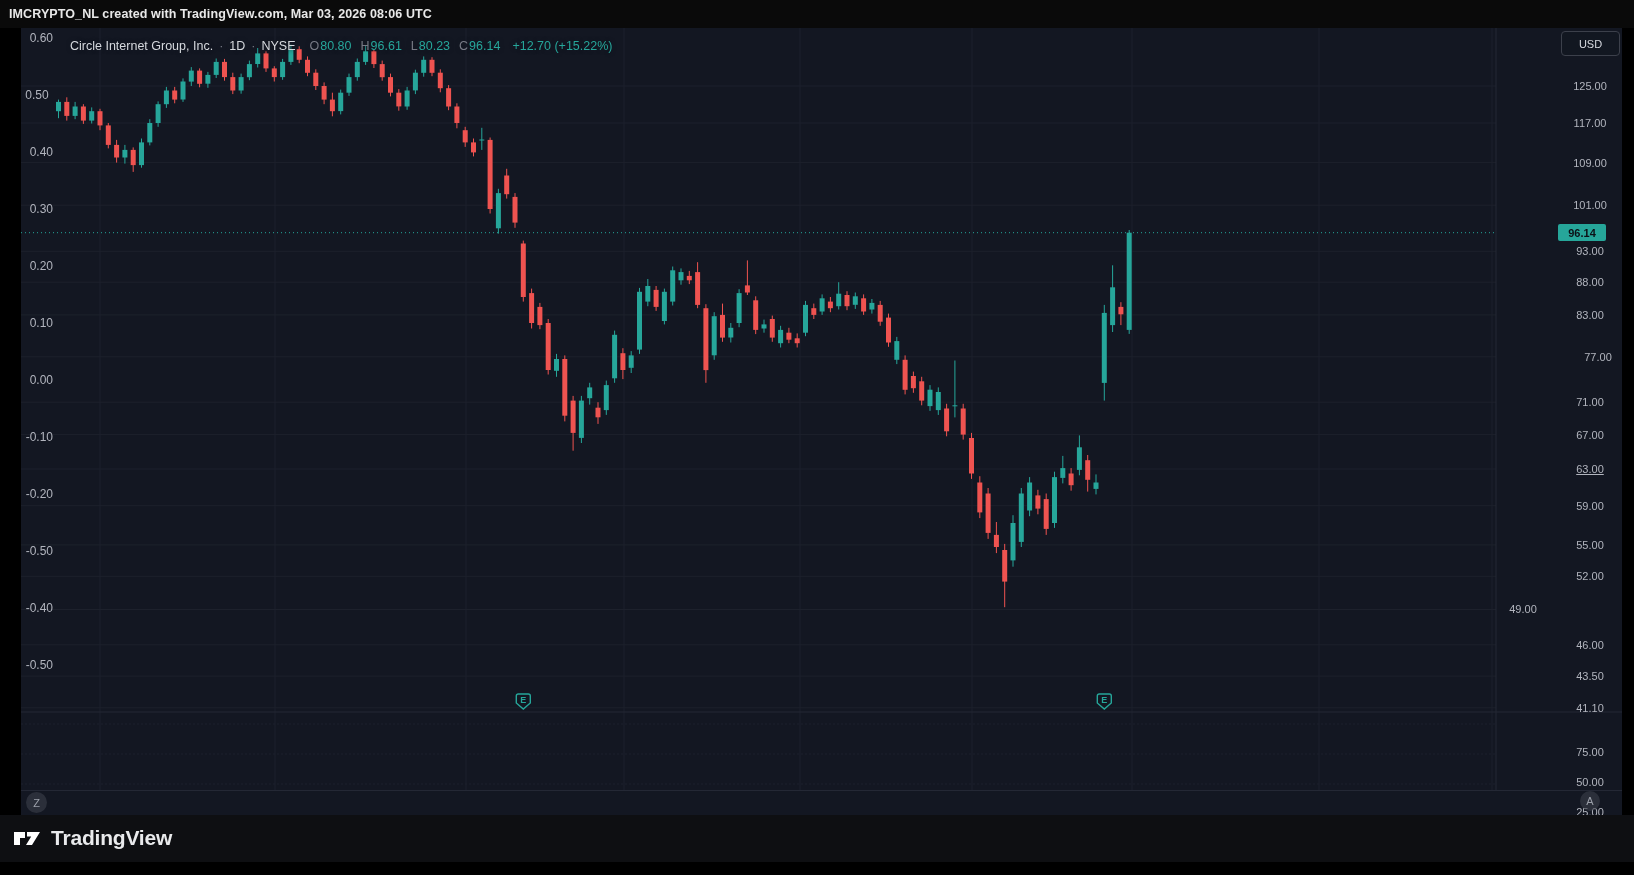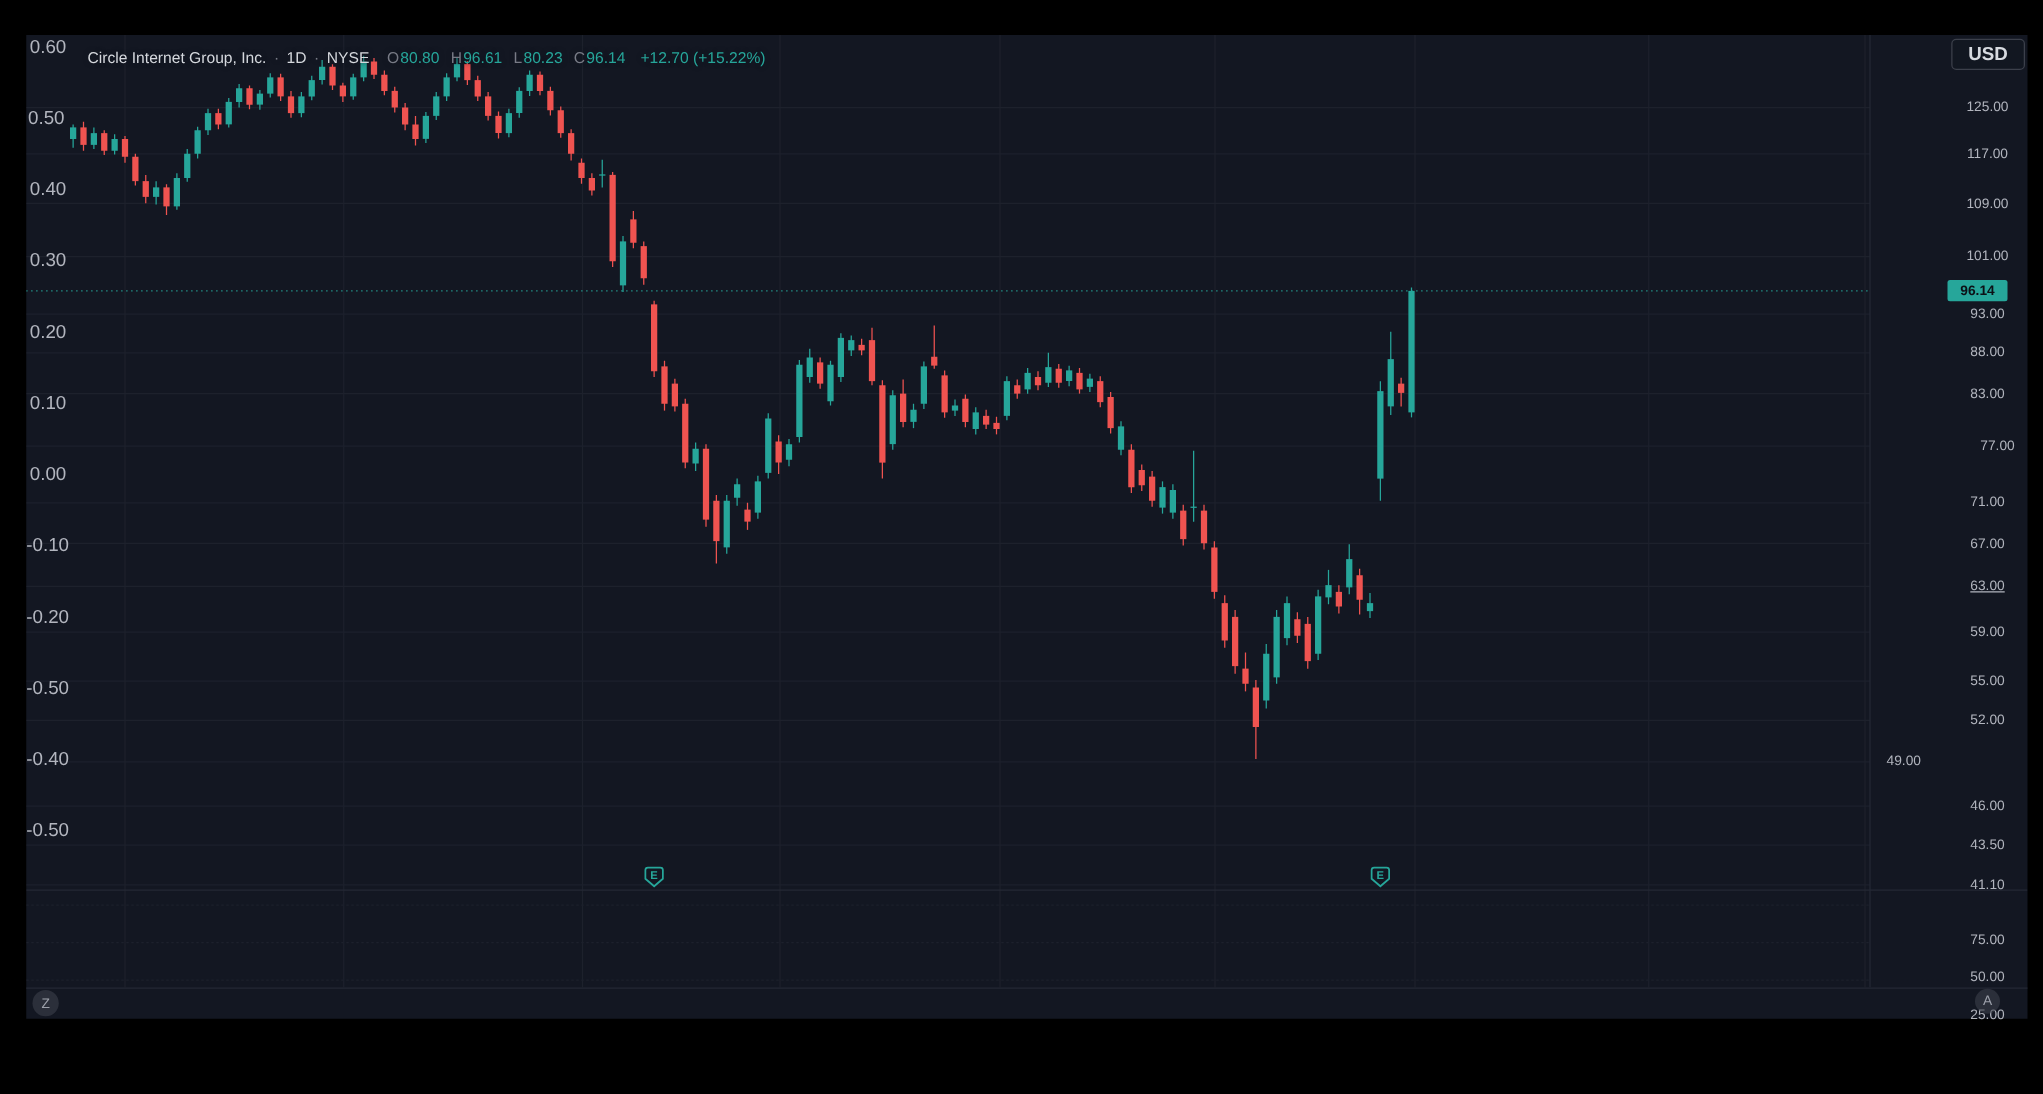--- a/index.html
+++ b/index.html
@@ -15,40 +15,43 @@
   #hdr{position:absolute;left:49px;top:8px;height:20px;display:flex;align-items:center;gap:6px;
        font-size:12.5px;color:#d5d8dd;white-space:nowrap;z-index:5;text-shadow:0 0 4px rgba(19,23,34,.9);}
   #hdr .sep{color:#787b86;}
   #hdr .ohlc{display:flex;gap:9px;margin-left:8px;}
   #hdr .pair{display:flex;gap:1px;}
   #hdr .k{color:#787b86;}
   #hdr .v{color:#26a69a;}
   #hdr .chg{color:#26a69a;margin-left:6px;}
   
   .axlabel{position:absolute;font-size:11px;color:#b2b5be;line-height:14px;}
-  .laxlabel{position:absolute;font-size:15px;color:#b2b5be;line-height:14px;width:32px;text-align:right;}
+  .laxlabel{position:absolute;font-size:12px;color:#b2b5be;line-height:14px;width:32px;text-align:right;}
   #usdbtn{position:absolute;left:1540px;top:3px;width:57px;height:23px;border:1px solid #3c404b;border-radius:4px;
-    color:#d7dae0;font-size:15px;font-weight:700;display:flex;align-items:center;justify-content:center;background:rgba(19,23,34,.6);z-index:6;}
+    color:#d7dae0;font-size:11px;font-weight:400;display:flex;align-items:center;justify-content:center;background:rgba(19,23,34,.6);z-index:6;}
   #pricetag{position:absolute;left:1537px;width:48px;height:17px;background:#26a69a;border-radius:2px;
     color:#0c1016;font-size:11px;font-weight:700;display:flex;align-items:center;justify-content:center;z-index:4;}
   #timeaxis{position:absolute;left:0;top:762px;width:1601px;height:25px;border-top:1px solid #242835;}
   .cornerbtn{position:absolute;border-radius:50%;background:rgba(64,68,79,.55);color:#9ca0aa;
     display:flex;align-items:center;justify-content:center;font-size:11px;z-index:6;}
   #zbtn{left:5px;top:764px;width:21px;height:21px;}
   #abtn{left:1559px;top:763px;width:20px;height:20px;}
   
   #footer{position:absolute;left:0;top:815px;width:1634px;height:47px;background:#0e0f12;}
   #brand{position:absolute;left:12px;top:8px;display:flex;align-items:center;gap:9px;}
   #brand .word{font-size:21px;font-weight:700;color:#e9eaec;letter-spacing:-.2px;}
 </style>
 </head>
 <body>
 
 <div id="stage">
 
+  <div id="topbar">
+    <span class="attr">IMCRYPTO_NL created with TradingView.com, Mar 03, 2026 08:06 UTC</span>
+  </div>
 
   <div id="widget">
     <svg id="plot" width="1601" height="762">
         <line x1="79" y1="0" x2="79" y2="762" stroke="#1d212c" stroke-width="1"></line>
         <line x1="254" y1="0" x2="254" y2="762" stroke="#1d212c" stroke-width="1"></line>
         <line x1="445" y1="0" x2="445" y2="762" stroke="#1d212c" stroke-width="1"></line>
         <line x1="603" y1="0" x2="603" y2="762" stroke="#1d212c" stroke-width="1"></line>
         <line x1="779" y1="0" x2="779" y2="762" stroke="#1d212c" stroke-width="1"></line>
         <line x1="951" y1="0" x2="951" y2="762" stroke="#1d212c" stroke-width="1"></line>
         <line x1="1111" y1="0" x2="1111" y2="762" stroke="#1d212c" stroke-width="1"></line>
@@ -414,14 +417,23 @@
         <div class="axlabel" style="left: 1540px; width: 58px; text-align: center; top: 747px;">50.00</div>
         <div class="axlabel" style="left: 1540px; width: 58px; text-align: center; top: 777px;">25.00</div>
       </div>
     <div id="pricetag" style="top: 196px;">96.14</div>
 
     <div id="timeaxis"></div>
     <div id="zbtn" class="cornerbtn">Z</div>
     <div id="abtn" class="cornerbtn">A</div>
   </div>
 
+  <div id="footer">
+    <div id="brand">
+      <svg width="30" height="30" viewBox="0 0 30 30">
+        <path d="M2 9 h11 v6 h-5 v7 h-6 z" fill="#ffffff"></path>
+        <path d="M15 9 h13 l-8 13 h-6 l5.2 -8.5 h-4.2 z" fill="#ffffff"></path>
+      </svg>
+      <span class="word">TradingView</span>
+    </div>
+  </div>
 
 </div>
 
 </body></html>

